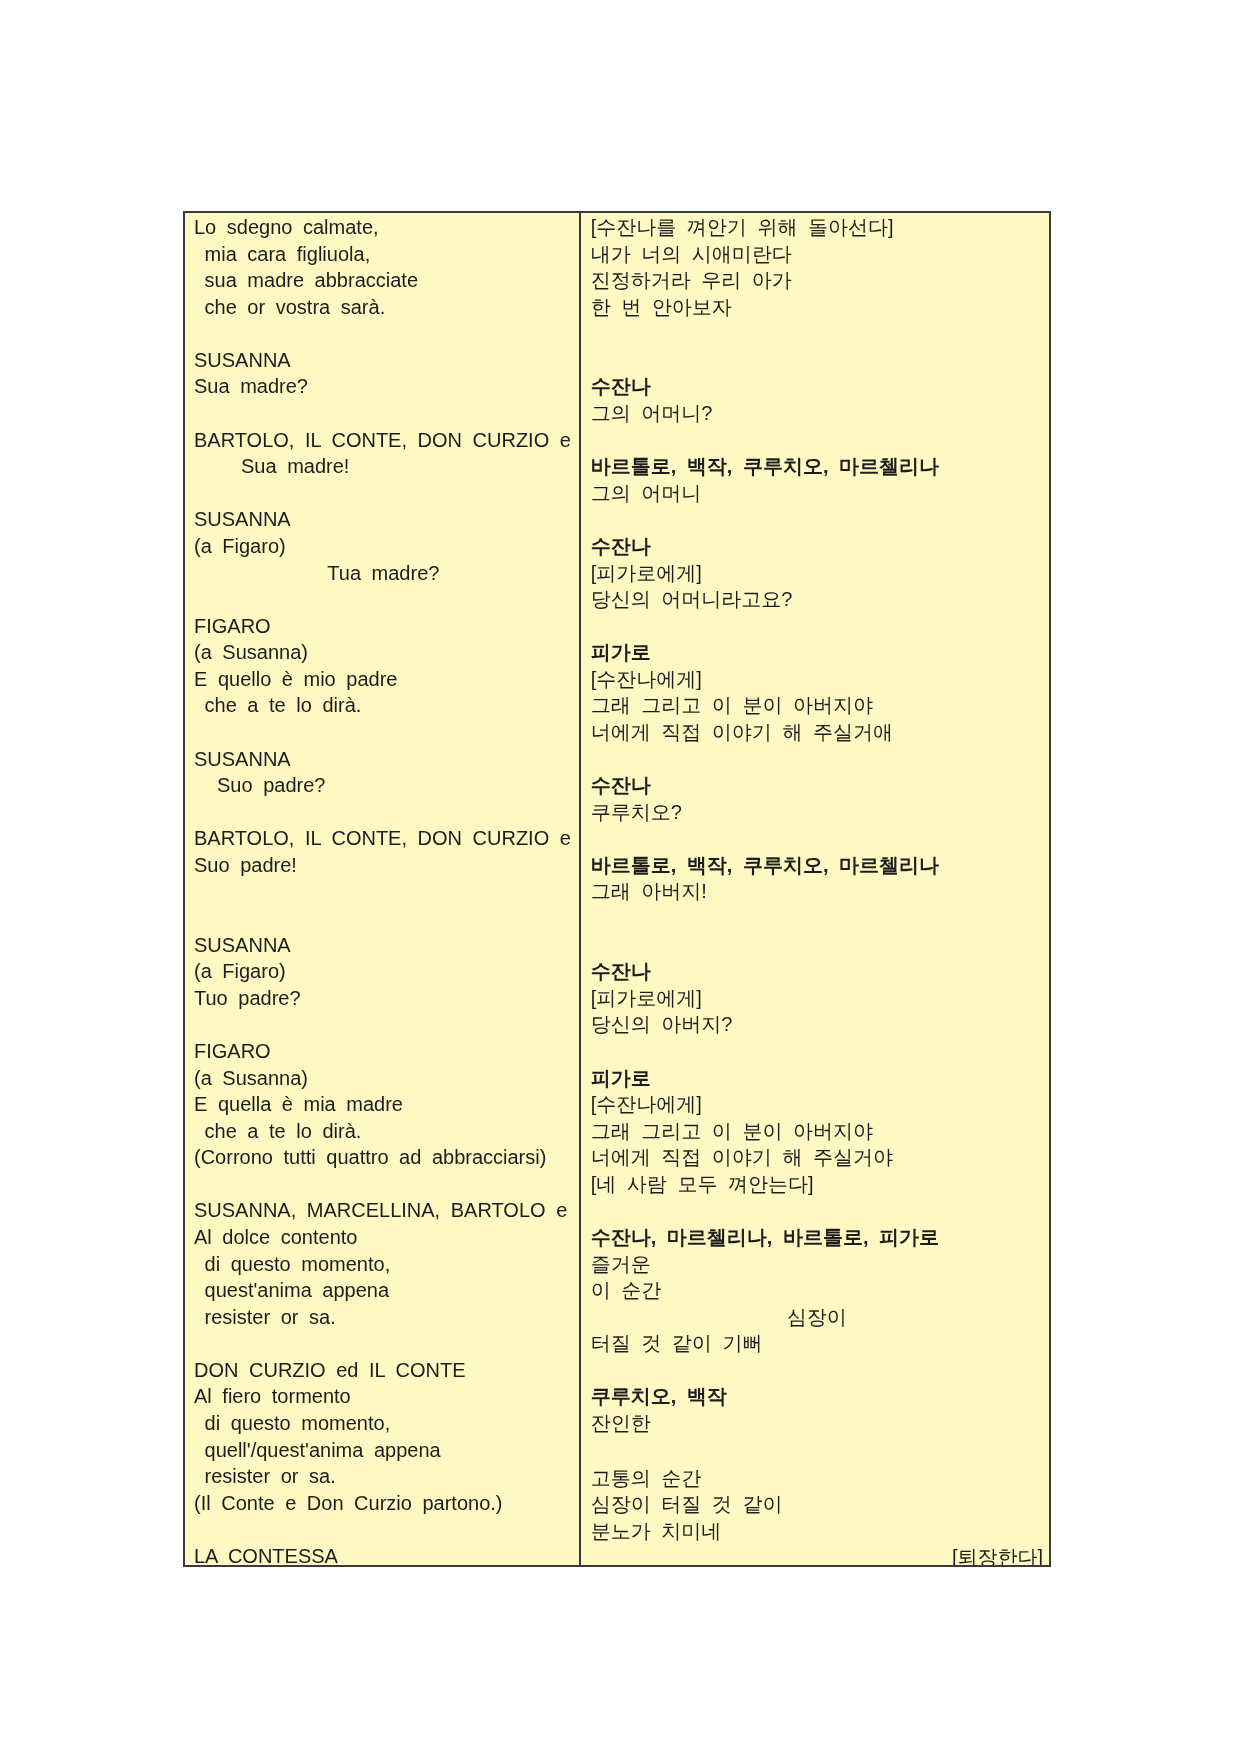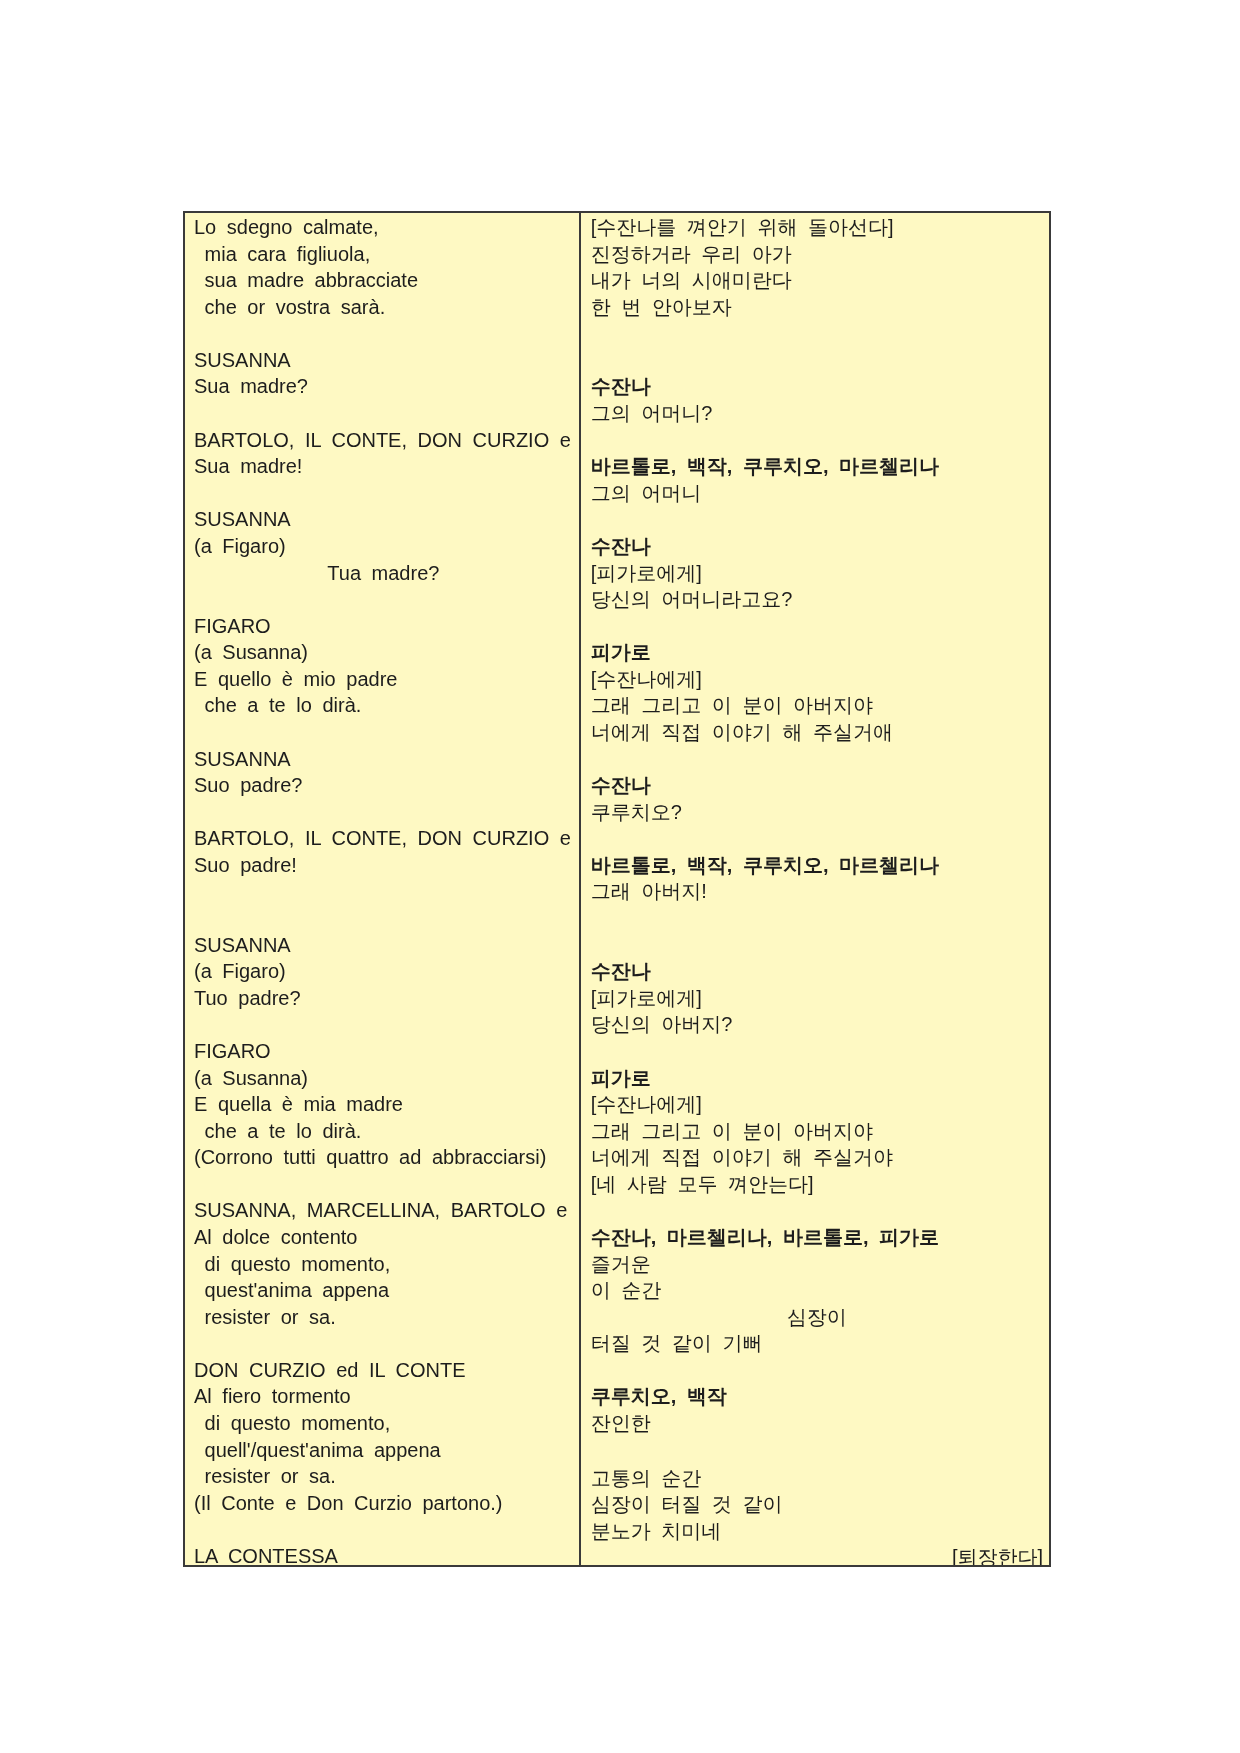--- a/index.html
+++ b/index.html
@@ -57,33 +57,33 @@
   <div class="col col-left" style="border-right-color: rgb(58, 58, 58);">
       <div class="line" style="color: rgb(29, 29, 29);">Lo sdegno calmate,</div>
       <div class="line" style="color: rgb(29, 29, 29);"> mia cara figliuola,</div>
       <div class="line" style="color: rgb(29, 29, 29);"> sua madre abbracciate</div>
       <div class="line" style="color: rgb(29, 29, 29);"> che or vostra sarà.</div>
       <div class="line" style="color: rgb(29, 29, 29);"></div>
       <div class="line" style="color: rgb(29, 29, 29);">SUSANNA</div>
       <div class="line" style="color: rgb(29, 29, 29);">Sua madre?</div>
       <div class="line" style="color: rgb(29, 29, 29);"></div>
       <div class="line" style="color: rgb(29, 29, 29);">BARTOLO, IL CONTE, DON CURZIO e MARCELLINA</div>
-      <div class="line" style="color: rgb(29, 29, 29);">Sua madre!</div>
+      <div class="line" style="color: rgb(29, 29, 29); margin-left: 47px;">Sua madre!</div>
       <div class="line" style="color: rgb(29, 29, 29);"></div>
       <div class="line" style="color: rgb(29, 29, 29);">SUSANNA</div>
       <div class="line" style="color: rgb(29, 29, 29);">(a Figaro)</div>
       <div class="line" style="color: rgb(29, 29, 29); text-align: center;">Tua madre?</div>
       <div class="line" style="color: rgb(29, 29, 29);"></div>
       <div class="line" style="color: rgb(29, 29, 29);">FIGARO</div>
       <div class="line" style="color: rgb(29, 29, 29);">(a Susanna)</div>
       <div class="line" style="color: rgb(29, 29, 29);">E quello è mio padre</div>
       <div class="line" style="color: rgb(29, 29, 29);"> che a te lo dirà.</div>
       <div class="line" style="color: rgb(29, 29, 29);"></div>
       <div class="line" style="color: rgb(29, 29, 29);">SUSANNA</div>
-      <div class="line" style="color: rgb(29, 29, 29);">Suo padre?</div>
+      <div class="line" style="color: rgb(29, 29, 29); margin-left: 23px;">Suo padre?</div>
       <div class="line" style="color: rgb(29, 29, 29);"></div>
       <div class="line" style="color: rgb(29, 29, 29);">BARTOLO, IL CONTE, DON CURZIO e MARCELLINA</div>
       <div class="line" style="color: rgb(29, 29, 29);">Suo padre!</div>
       <div class="line" style="color: rgb(29, 29, 29);"></div>
       <div class="line" style="color: rgb(29, 29, 29);"></div>
       <div class="line" style="color: rgb(29, 29, 29);">SUSANNA</div>
       <div class="line" style="color: rgb(29, 29, 29);">(a Figaro)</div>
       <div class="line" style="color: rgb(29, 29, 29);">Tuo padre?</div>
       <div class="line" style="color: rgb(29, 29, 29);"></div>
       <div class="line" style="color: rgb(29, 29, 29);">FIGARO</div>
@@ -102,22 +102,22 @@
       <div class="line" style="color: rgb(29, 29, 29);">Al fiero tormento</div>
       <div class="line" style="color: rgb(29, 29, 29);"> di questo momento,</div>
       <div class="line" style="color: rgb(29, 29, 29);"> quell'/quest'anima appena</div>
       <div class="line" style="color: rgb(29, 29, 29);"> resister or sa.</div>
       <div class="line" style="color: rgb(29, 29, 29);">(Il Conte e Don Curzio partono.)</div>
       <div class="line" style="color: rgb(29, 29, 29);"></div>
       <div class="line" style="color: rgb(29, 29, 29);">LA CONTESSA</div>
     </div>
   <div class="col col-right">
       <div class="line" style="color: rgb(29, 29, 29);">[수잔나를 껴안기 위해 돌아선다]</div>
+      <div class="line" style="color: rgb(29, 29, 29);">내가 너의 시애미란다</div>
       <div class="line" style="color: rgb(29, 29, 29);">진정하거라 우리 아가</div>
-      <div class="line" style="color: rgb(29, 29, 29);">내가 너의 시애미란다</div>
       <div class="line" style="color: rgb(29, 29, 29);">한 번 안아보자</div>
       <div class="line" style="color: rgb(29, 29, 29);"></div>
       <div class="line" style="color: rgb(29, 29, 29);"></div>
       <div class="line name-line" style="color: rgb(29, 29, 29);">수잔나</div>
       <div class="line" style="color: rgb(29, 29, 29);">그의 어머니?</div>
       <div class="line" style="color: rgb(29, 29, 29);"></div>
       <div class="line name-line" style="color: rgb(29, 29, 29);">바르톨로, 백작, 쿠루치오, 마르첼리나</div>
       <div class="line" style="color: rgb(29, 29, 29);">그의 어머니</div>
       <div class="line" style="color: rgb(29, 29, 29);"></div>
       <div class="line name-line" style="color: rgb(29, 29, 29);">수잔나</div>

